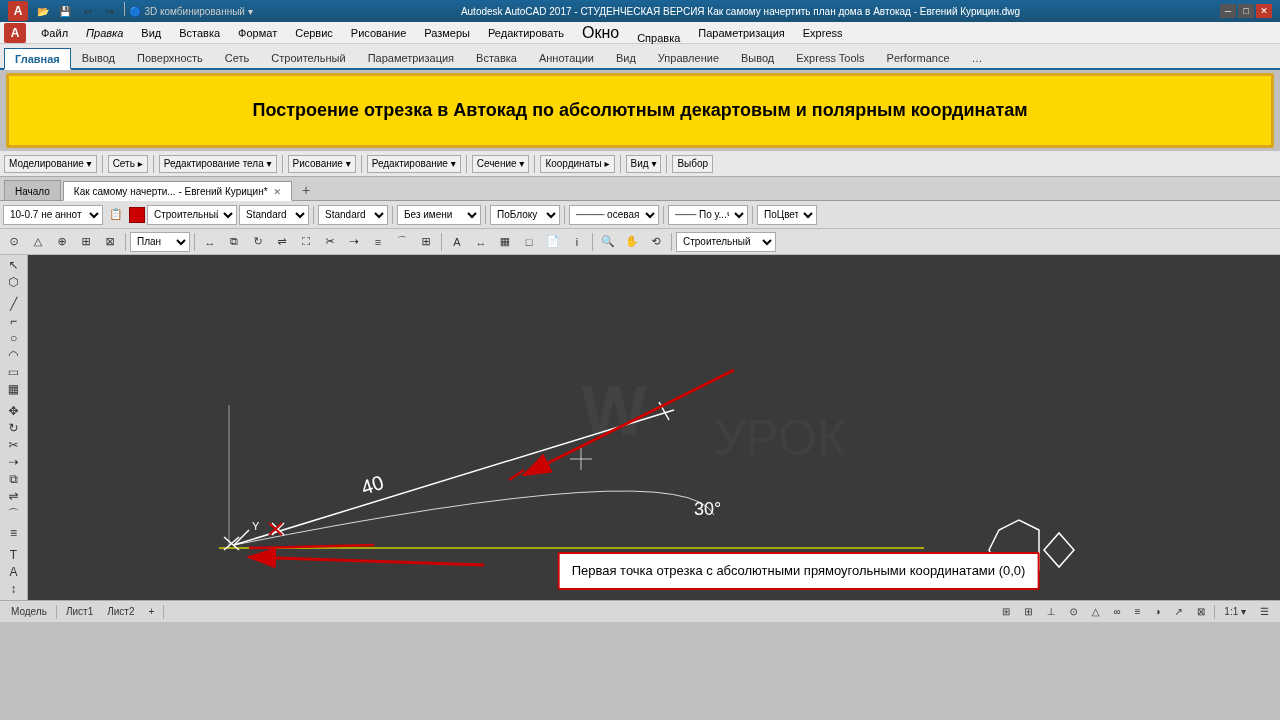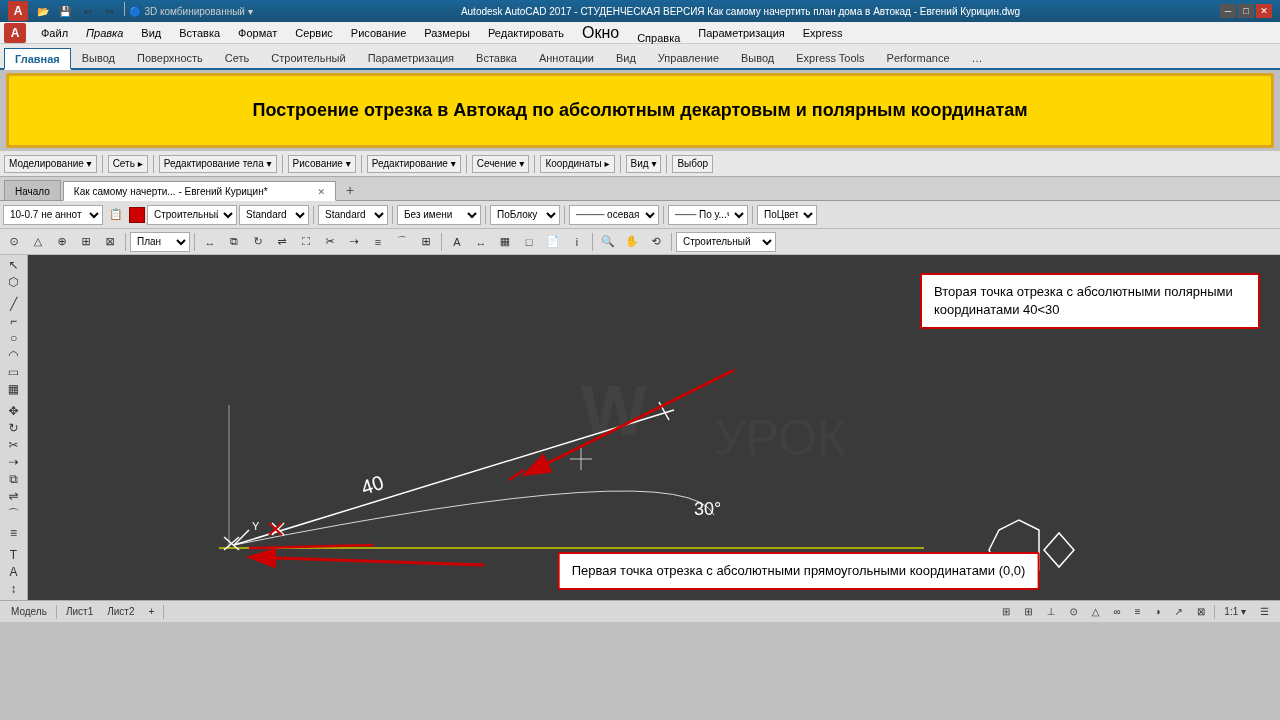--- a/index.html
+++ b/index.html
@@ -131,21 +131,20 @@
       border-bottom: none;
       cursor: pointer;
       margin-right: 2px;
       height: 20px;
       display: flex; align-items: flex-end;
     }
     .doc-tab.active {
       background: white;
       border-bottom: 1px solid white;
       margin-bottom: -1px;
-      gap: 44px;
     }
     .doc-tab .close-x {
       margin-left: 6px;
       font-size: 9px;
       color: #666;
     }
     .doc-tab-plus {
       padding: 3px 8px;
       font-size: 14px;
       cursor: pointer;
@@ -526,23 +525,20 @@
 
       <line x1="490" y1="215" x2="475" y2="225" stroke="#cc0000" stroke-width="2.5"></line>
 
       <line x1="235" y1="268" x2="248" y2="280" stroke="#cc0000" stroke-width="2"></line>
       <line x1="248" y1="268" x2="235" y2="280" stroke="#cc0000" stroke-width="2"></line>
 
       <line x1="547" y1="193" x2="547" y2="215" stroke="white" stroke-width="1" opacity="0.7"></line>
       <line x1="536" y1="204" x2="558" y2="204" stroke="white" stroke-width="1" opacity="0.7"></line>
     </svg>
 
-    <div class="annotation-box" style="top: 18px; right: 20px; max-width: 340px;">
-      <span>Вторая точка отрезка с абсолютными полярными координатами 40&lt;30</span>
-    </div>
 
     <div class="annotation-box" style="bottom: 10px; left: 50%; transform: translateX(-20%); max-width: 500px;">
       <span>Первая точка отрезка с абсолютными прямоугольными координатами (0,0)</span>
     </div>
   </div>
 </div>
 
 <div id="statusbar">
   <div class="status-item">Модель</div>
   <div class="status-sep"></div>

